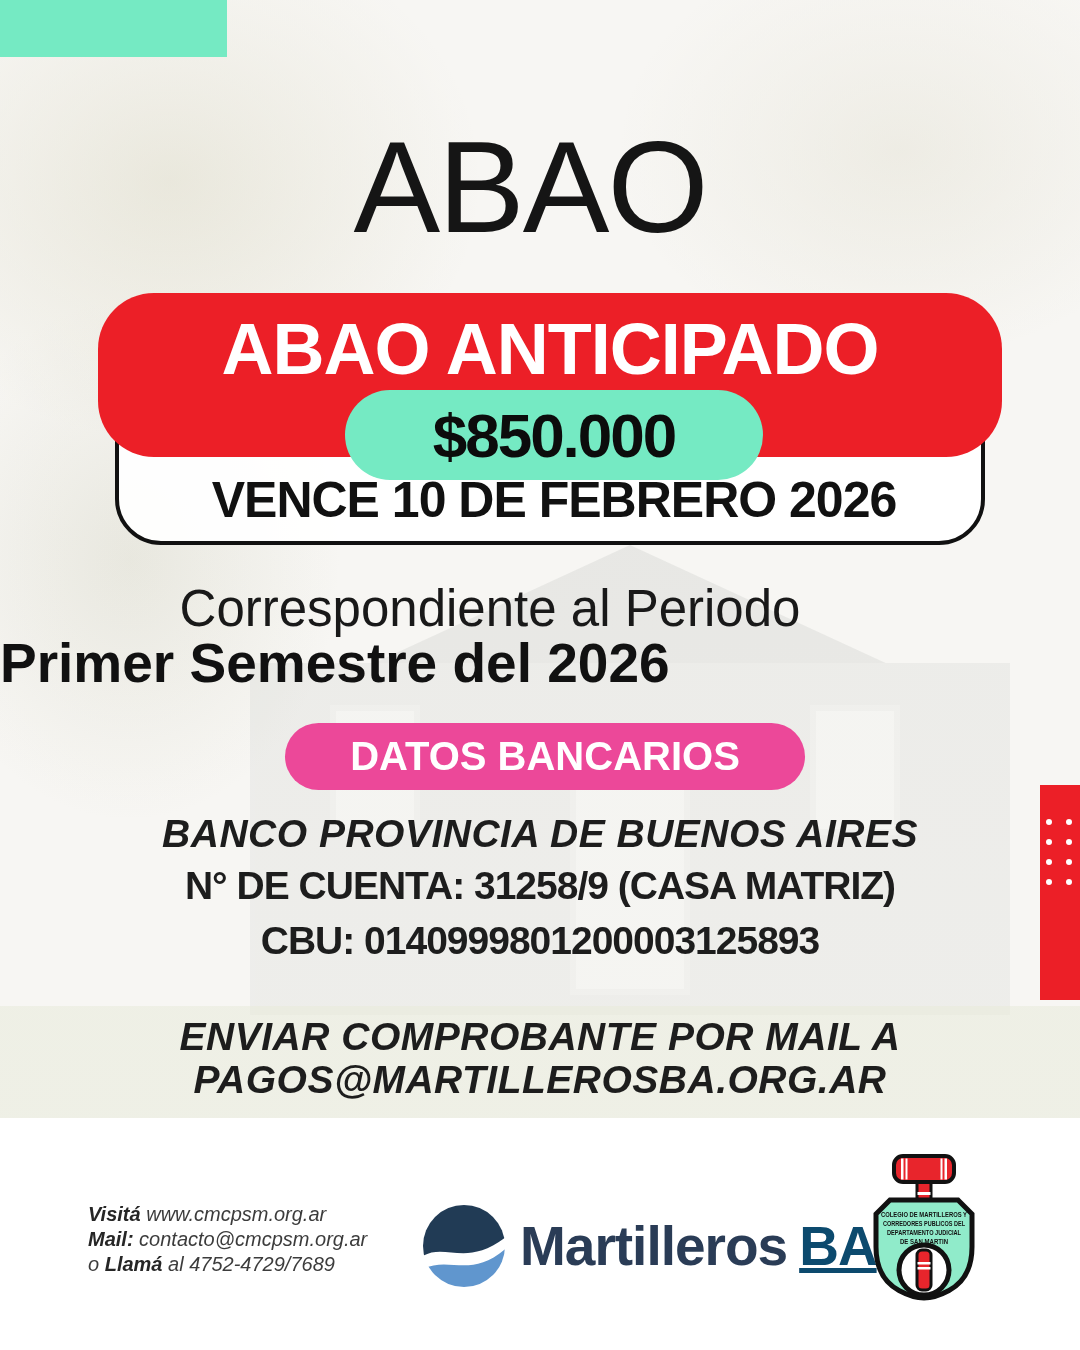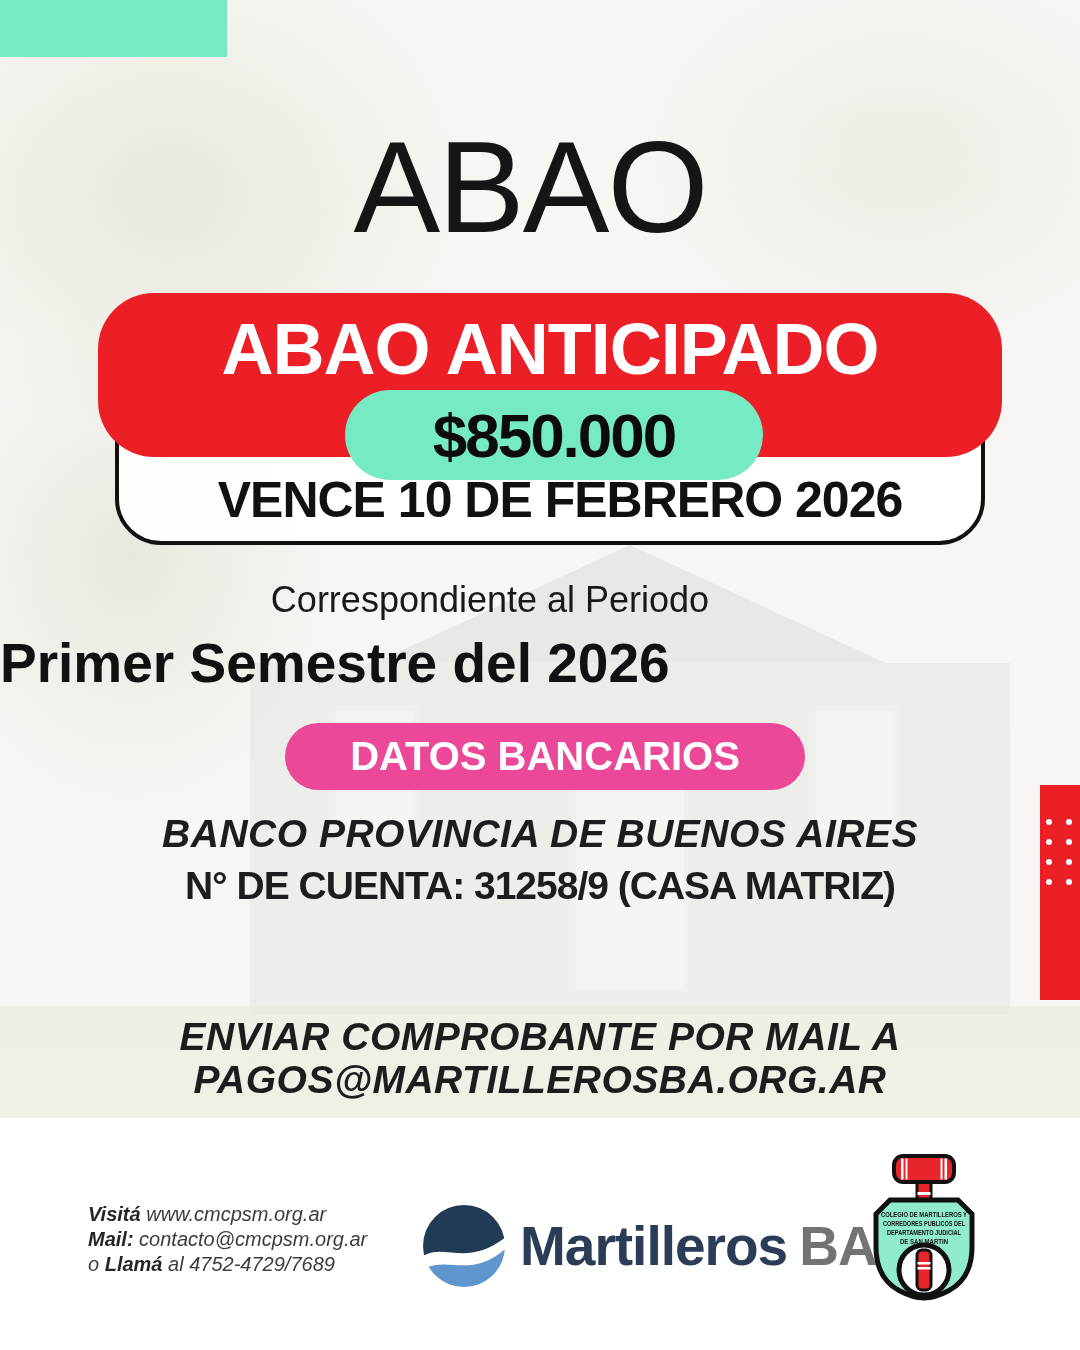--- a/index.html
+++ b/index.html
@@ -29,35 +29,35 @@
     background:linear-gradient(180deg, rgba(247,246,243,0.55), rgba(247,246,243,0.15) 40%, rgba(247,246,243,0.3) 80%); }
 
   
   .corner-rect{ position:absolute; left:0; top:0; width:227px; height:57px; background:#75EAC3; }
 
   .main-title{ position:absolute; left:0; top:122px; width:1060px; text-align:center;
     font-size:130px; font-weight:400; letter-spacing:-2px; color:#151515; line-height:1; }
 
   .due-box{ position:absolute; left:115px; top:312px; width:870px; height:233px;
     background:rgba(255,255,255,0.93); border:4px solid #111; border-radius:46px; z-index:1; }
-  .due-text{ position:absolute; left:10px; bottom:12px; width:100%; text-align:center;
+  .due-text{ position:absolute; left:4px; bottom:12px; width:100%; text-align:center;
     font-size:50px; font-weight:800; letter-spacing:-1px; color:#111; }
 
   .red-banner{ position:absolute; left:98px; top:293px; width:904px; height:164px;
     background:#EC1F27; border-radius:56px; z-index:2; }
   .red-banner-heading{ position:absolute; left:0; top:20px; width:100%; text-align:center;
     font-size:72px; font-weight:800; letter-spacing:-1px; color:#ffffff; line-height:1; }
 
   .amount-pill{ position:absolute; left:345px; top:390px; width:418px; height:90px;
     background:#75EAC3; border-radius:45px; z-index:3;
     display:flex; align-items:center; justify-content:center; }
   .amount-text{ font-size:62px; font-weight:800; letter-spacing:-2px; color:#0c0c0c; line-height:1; padding-top:2px; }
 
   .period-line1{ position:absolute; left:0; top:579px; width:980px; text-align:center;
-    font-size:36px; font-weight:500; color:#191919; letter-spacing:0; }
+    font-size:51px; font-weight:500; color:#191919; letter-spacing:0; }
   .period-line2{ position:absolute; left:0; top:631px; width:1080px; text-align:left;
     font-size:55px; font-weight:800; color:#111; }
 
   .bank-pill{ position:absolute; left:285px; top:723px; width:520px; height:67px;
     background:#ec4899; border-radius:34px;
     display:flex; align-items:center; justify-content:center; }
   .bank-pill-text{ font-size:40px; font-weight:800; color:#fff; letter-spacing:0; }
 
   .bank-line{ position:absolute; left:0; width:1080px; text-align:center; color:#1d1d1d; }
   .b-italic{ font-style:italic; font-weight:600; font-size:39px; letter-spacing:0.5px; }
@@ -76,21 +76,21 @@
 
   
   .footer-band{ position:absolute; left:0; top:1118px; width:1080px; height:232px; background:#ffffff; }
   .contact{ position:absolute; left:88px; top:1202px; font-size:20px; line-height:25px; color:#3c3c3c;font-style:italic; }
   .contact b{ font-weight:700; color:#262626; }
 
   .brand{ position:absolute; left:423px; top:1205px; display:flex; align-items:center; }
   .brand-icon{ width:82px; height:82px; }
   .brand-name{ margin-left:15px; font-size:55px; font-weight:600; letter-spacing:-1px; }
   .brand-name .p1{ color:#2A3C56; }
-  .brand-name .p2{ color:#737373; margin-left:12px; }
+  .brand-name .p2{ color:#0c4a6e; margin-left:12px;text-decoration:underline; }
 
   .crest{ position:absolute; left:872px; top:1154px; width:104px; height:150px; }
 </style>
 </head>
 <body>
 
 <div class="poster">
 
   <div class="bg-photo">
     <div class="bg-blob blob1"></div>
@@ -124,20 +124,21 @@
   </div>
 
   <div class="period-line1">Correspondiente al Periodo</div>
   <div class="period-line2">Primer Semestre del 2026</div>
 
   <div class="bank-pill">
     <span class="bank-pill-text">DATOS BANCARIOS</span>
   </div>
   <div class="bank-line b-italic l-bankname">BANCO PROVINCIA DE BUENOS AIRES</div>
   <div class="bank-line b-bold l-account">N° DE CUENTA: 31258/9 (CASA MATRIZ)</div>
+  <div class="bank-line b-bold l-cbu">CBU: 0140999801200003125893</div>
   <div class="bank-line b-italic l-note2">ENVIAR COMPROBANTE POR MAIL A</div>
   <div class="bank-line b-italic l-note3">PAGOS@MARTILLEROSBA.ORG.AR</div>
 
   <div class="side-bar">
     <div class="dots">
       <div class="dot"></div>
         <div class="dot"></div>
       <div class="dot"></div>
         <div class="dot"></div>
       <div class="dot"></div>

